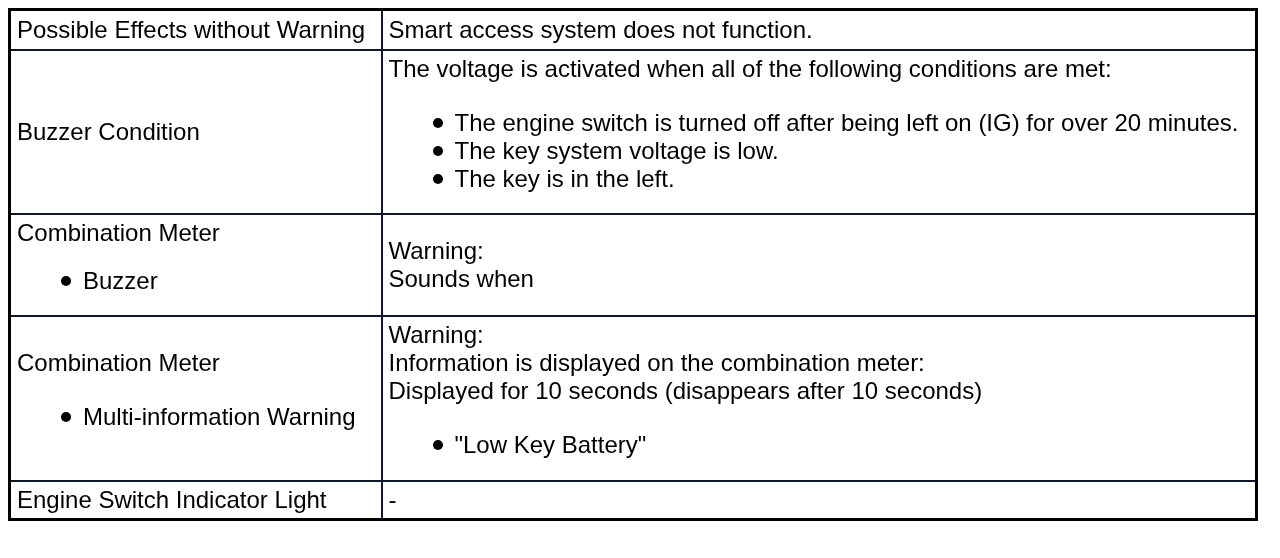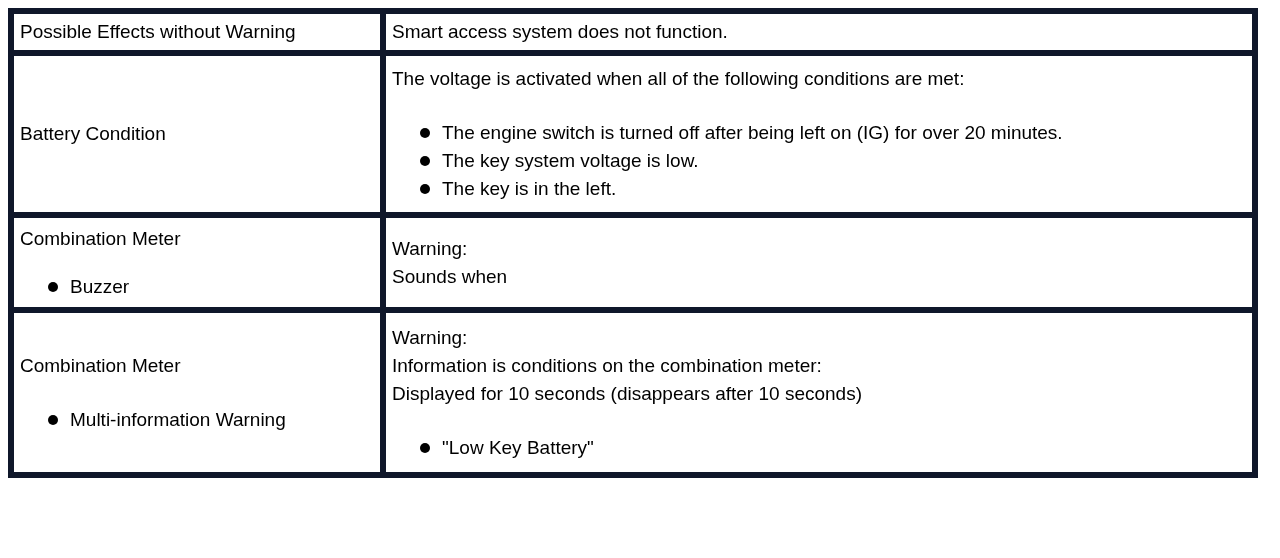--- a/index.html
+++ b/index.html
@@ -11,38 +11,38 @@
   }
   .doc-table {
     position: absolute;
     left: 8px; top: 8px;
     width: 1250px;
     border-collapse: collapse;
     table-layout: fixed;
     border: 3px solid #000000;
   }
   .doc-table td {
-    border: 6px solid #0f172a;
+    border: 2px solid #0f172a;
     vertical-align: middle;
     padding: 4px 6px;
-    font-size: 19px;
+    font-size: 24px;
     line-height: 28px;
     overflow: hidden;
     white-space: nowrap;
   }
   .doc-table td.label-cell { width: 372px; }
   tr.r1 { height: 40px; }
   tr.r2 { height: 162px; }
   tr.r3 { height: 95px; }
   tr.r4 { height: 165px; }
   tr.r5 { height: 42px; }
   tr.r6 { height: 38px; }
   ul.bullet-list {
     list-style: none;
-    margin: 0; padding: 0;
+    margin: 16px; padding: 0;
   }
   ul.bullet-list.gap-std { margin-top: 26px; }
   ul.bullet-list.gap-sm  { margin-top: 20px; }
   ul.bullet-list li {
     position: relative;
     padding-left: 50px;
     line-height: 28px;
   }
   .bullet-icon {
     position: absolute;
@@ -64,21 +64,21 @@
       <td class="label-cell">
         <span class="line">Possible Effects without Warning</span>
       </td>
       <td>
         <span class="line">Smart access system does not function.</span>
       </td>
     </tr>
 
     <tr class="r2">
       <td class="label-cell">
-        <span class="line">Battery Condition</span>
+        <span class="line">Buzzer Condition</span>
       </td>
       <td>
         <div class="line">The voltage is activated when all of the following conditions are met:</div>
         <ul class="bullet-list gap-std">
           <li>
             <span class="bullet-icon"></span>
             <span>The engine switch is turned off after being left on (IG) for over 20 minutes.</span>
           </li>
           <li>
             <span class="bullet-icon"></span>
@@ -113,27 +113,35 @@
         <div class="line">Combination Meter</div>
         <ul class="bullet-list gap-std">
           <li>
             <span class="bullet-icon"></span>
             <span>Multi-information Warning</span>
           </li>
         </ul>
       </td>
       <td>
         <div class="line">Warning:</div>
-        <div class="line">Information is conditions on the combination meter:</div>
+        <div class="line">Information is displayed on the combination meter:</div>
         <div class="line">Displayed for 10 seconds (disappears after 10 seconds)</div>
         <ul class="bullet-list gap-std">
           <li>
             <span class="bullet-icon"></span>
             <span>"Low Key Battery"</span>
           </li>
         </ul>
       </td>
     </tr>
 
 
+    <tr class="r6">
+      <td class="label-cell">
+        <span class="line">Engine Switch Indicator Light</span>
+      </td>
+      <td>
+        <span class="line">-</span>
+      </td>
+    </tr>
 
   </tbody>
 </table>
 
 </body></html>

